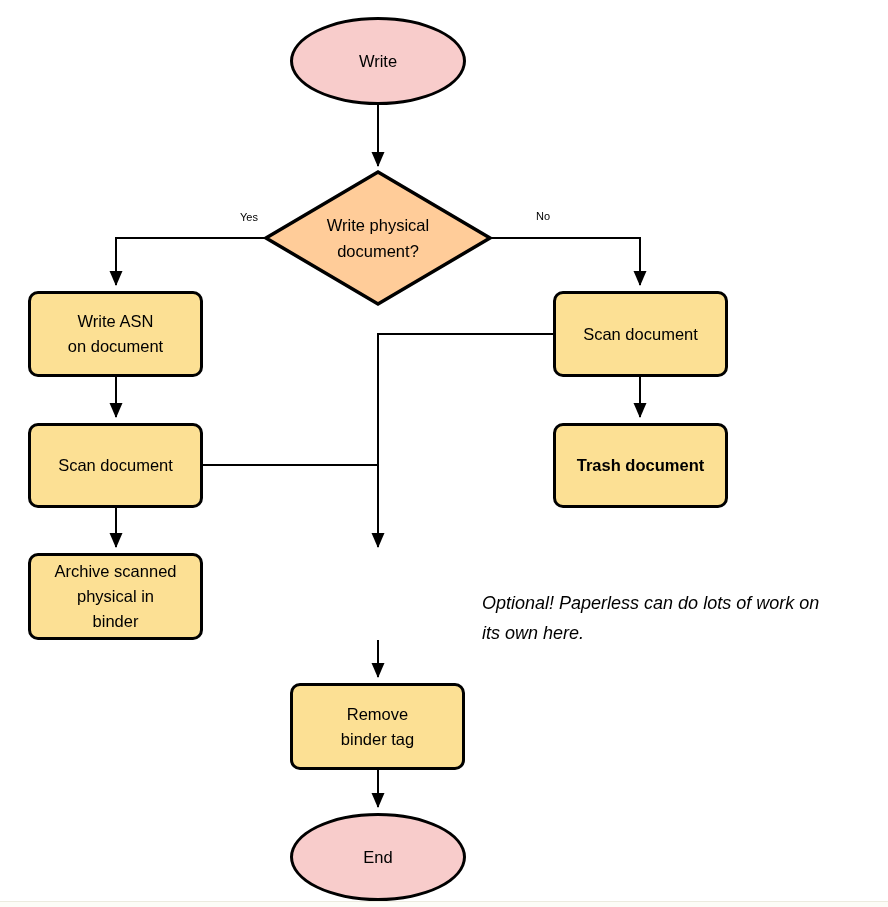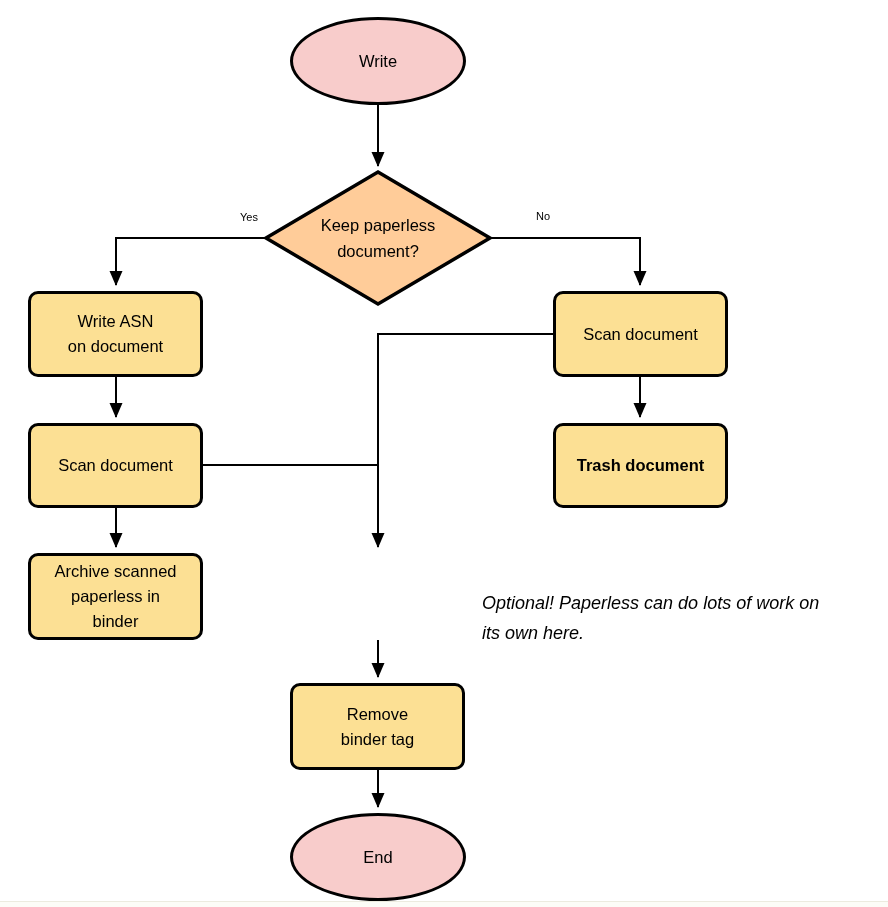--- a/index.html
+++ b/index.html
@@ -87,33 +87,33 @@
     <path class="edge" d="M553,334 L378,334 L378,547" marker-end="url(#arrow)"></path>
     <path class="edge" d="M203,465 L379,465"></path>
     <path class="edge" d="M378,640 L378,677" marker-end="url(#arrow)"></path>
     <path class="edge" d="M378,770 L378,807" marker-end="url(#arrow)"></path>
 
     <polygon class="decision-shape" points="378,172 490,238 378,304 266,238"></polygon>
   </svg>
 
   <div class="node terminator" style="left:290px; top:17px; width:176px; height:88px;">Write</div>
 
-  <div class="decision-label" style="left:278px; top:200px; width:200px; height:76px;">Keep paperless
+  <div class="decision-label" style="left:278px; top:200px; width:200px; height:76px;">Write physical
 document?</div>
 
   <span class="edge-label" style="left:198px; top:211px; width:60px;">Yes</span>
   <span class="edge-label" style="left:495px; top:210px; width:55px;">No</span>
 
   <div class="node process" style="left:28px; top:291px; width:175px; height:86px;">Write ASN
 on document</div>
 
   <div class="node process" style="left:28px; top:423px; width:175px; height:85px;">Scan document</div>
 
   <div class="node process" style="left:28px; top:553px; width:175px; height:87px;">Archive scanned
-paperless in
+physical in
 binder</div>
 
   <div class="node process" style="left:553px; top:291px; width:175px; height:86px;">Scan document</div>
 
   <div class="node process" style="left:553px; top:423px; width:175px; height:85px;font-weight:bold;">Trash document</div>
 
 
   <div class="annotation" style="left:482px; top:588px; width:406px;">Optional! Paperless can do lots of work on
 its own here.</div>
 

